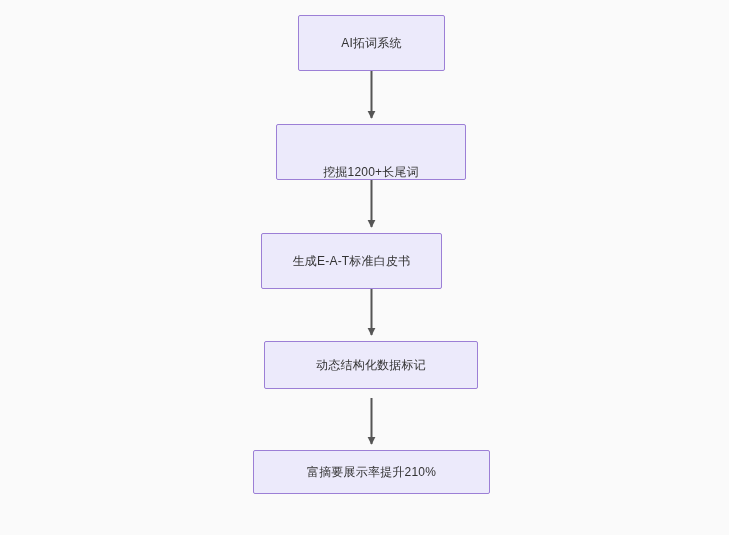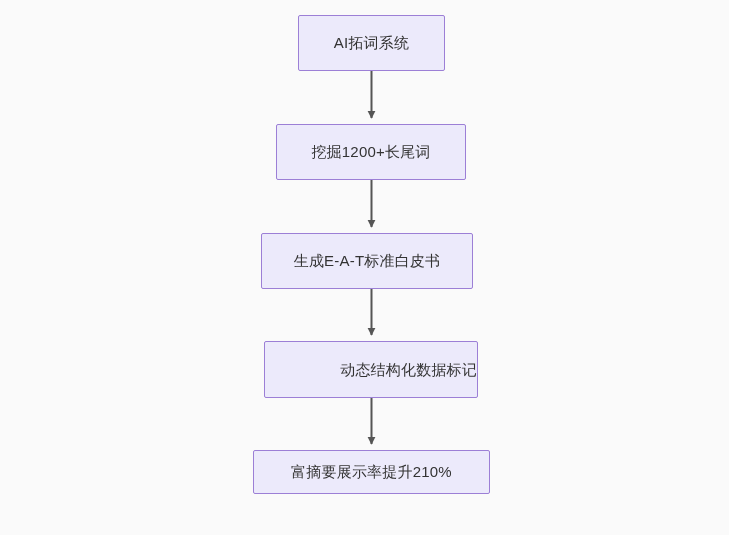--- a/index.html
+++ b/index.html
@@ -21,21 +21,21 @@
   .node {
     position: absolute;
     box-sizing: border-box;
     background: #ECEAFB;
     border: 1.3px solid #9C7FD6;
     border-radius: 2px;
     display: flex;
     align-items: center;
     justify-content: center;
     color: #333333;
-    font-size: 15px;
+    font-size: 12px;
     line-height: 1.2;
     letter-spacing: 0.2px;
     white-space: nowrap;
   }
   .node-label {
     display: block;
   }
   .edge-svg {
     position: absolute;
     left: 0;
@@ -59,29 +59,29 @@
     <line class="edge-line" x1="371.5" y1="71" x2="371.5" y2="118" stroke="#555555" stroke-width="2" marker-end="url(#arrowhead)"></line>
     <line class="edge-line" x1="371.5" y1="180" x2="371.5" y2="227" stroke="#555555" stroke-width="2" marker-end="url(#arrowhead)"></line>
     <line class="edge-line" x1="371.5" y1="289" x2="371.5" y2="335" stroke="#555555" stroke-width="2" marker-end="url(#arrowhead)"></line>
     <line class="edge-line" x1="371.5" y1="398" x2="371.5" y2="444" stroke="#555555" stroke-width="2" marker-end="url(#arrowhead)"></line>
   </svg>
 
   <div class="node" style="left: 298px; top: 15px; width: 147px; height: 56px; background: rgb(236, 234, 251); border-color: rgb(156, 127, 214); color: rgb(51, 51, 51);">
     <span class="node-label">AI拓词系统</span>
   </div>
 
-  <div class="node" style="left: 276px; top: 124px; width: 190px; height: 56px; background: rgb(236, 234, 251); border-color: rgb(156, 127, 214); color: rgb(51, 51, 51);">
+  <div class="node" style="left: 276px; top: 124px; width: 190px; height: 56px; background: rgb(236, 234, 251); border-color: rgb(156, 127, 214); color: rgb(51, 51, 51); align-items: flex-end;">
     <span class="node-label">挖掘1200+长尾词</span>
   </div>
 
-  <div class="node" style="left: 261px; top: 233px; width: 212px; height: 56px; background: rgb(236, 234, 251); border-color: rgb(156, 127, 214); color: rgb(51, 51, 51);">
+  <div class="node" style="left: 261px; top: 233px; width: 181px; height: 56px; background: rgb(236, 234, 251); border-color: rgb(156, 127, 214); color: rgb(51, 51, 51);">
     <span class="node-label">生成E-A-T标准白皮书</span>
   </div>
 
-  <div class="node" style="left: 264px; top: 341px; width: 214px; height: 57px; background: rgb(236, 234, 251); border-color: rgb(156, 127, 214); color: rgb(51, 51, 51); justify-content: flex-end;">
+  <div class="node" style="left: 264px; top: 341px; width: 214px; height: 48px; background: rgb(236, 234, 251); border-color: rgb(156, 127, 214); color: rgb(51, 51, 51);">
     <span class="node-label">动态结构化数据标记</span>
   </div>
 
   <div class="node" style="left: 253px; top: 450px; width: 237px; height: 44px; background: rgb(236, 234, 251); border-color: rgb(156, 127, 214); color: rgb(51, 51, 51);">
     <span class="node-label">富摘要展示率提升210%</span>
   </div>
 
 </div>
 
 </body></html>

